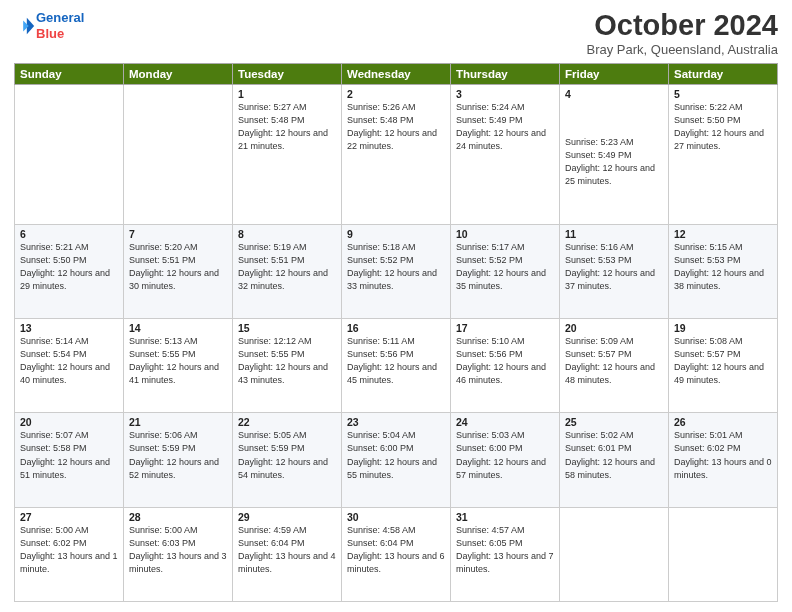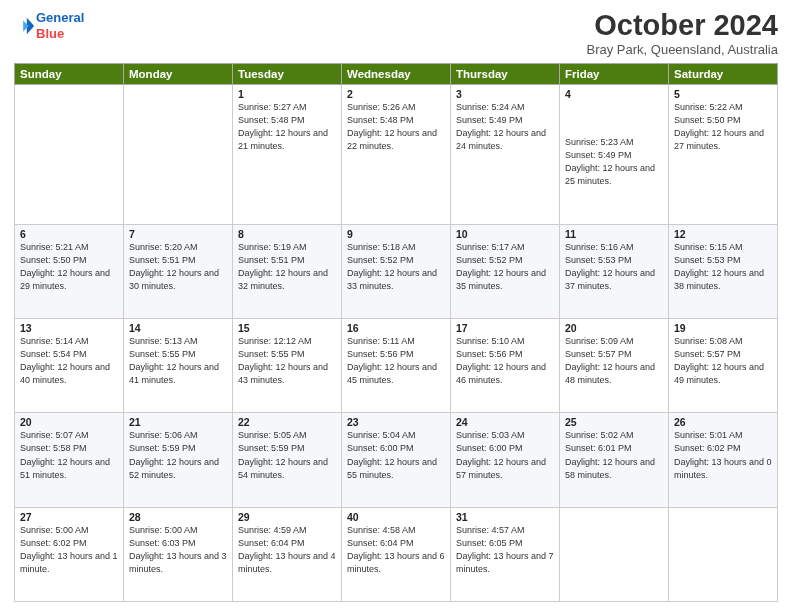--- a/index.html
+++ b/index.html
@@ -308,21 +308,21 @@
 Sunset: 6:03 PM
 Daylight: 13 hours and 3 minutes.</div>
           </td>
           <td>
             <div class="day-number">29</div>
             <div class="day-detail" style="white-space: pre-line;">Sunrise: 4:59 AM
 Sunset: 6:04 PM
 Daylight: 13 hours and 4 minutes.</div>
           </td>
           <td>
-            <div class="day-number">40</div>
+            <div class="day-number">30</div>
             <div class="day-detail" style="white-space: pre-line;">Sunrise: 4:58 AM
 Sunset: 6:04 PM
 Daylight: 13 hours and 6 minutes.</div>
           </td>
           <td>
             <div class="day-number">31</div>
             <div class="day-detail" style="white-space: pre-line;">Sunrise: 4:57 AM
 Sunset: 6:05 PM
 Daylight: 13 hours and 7 minutes.</div>
           </td>

